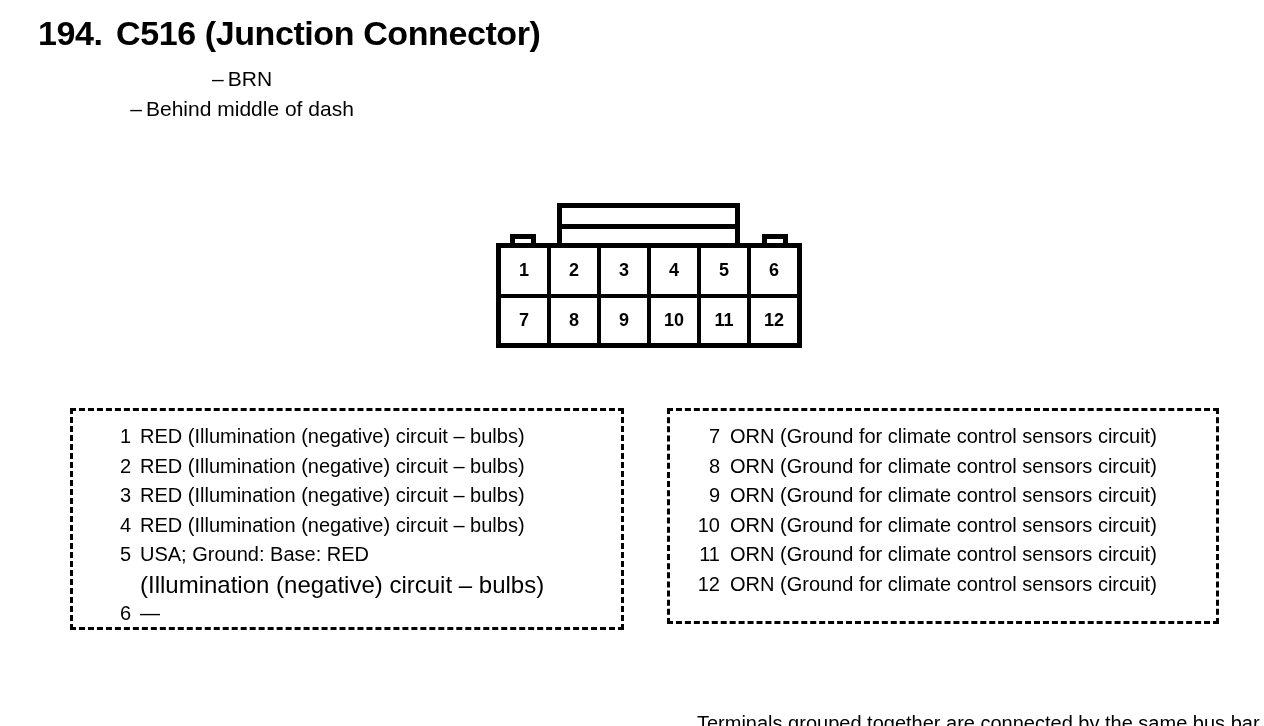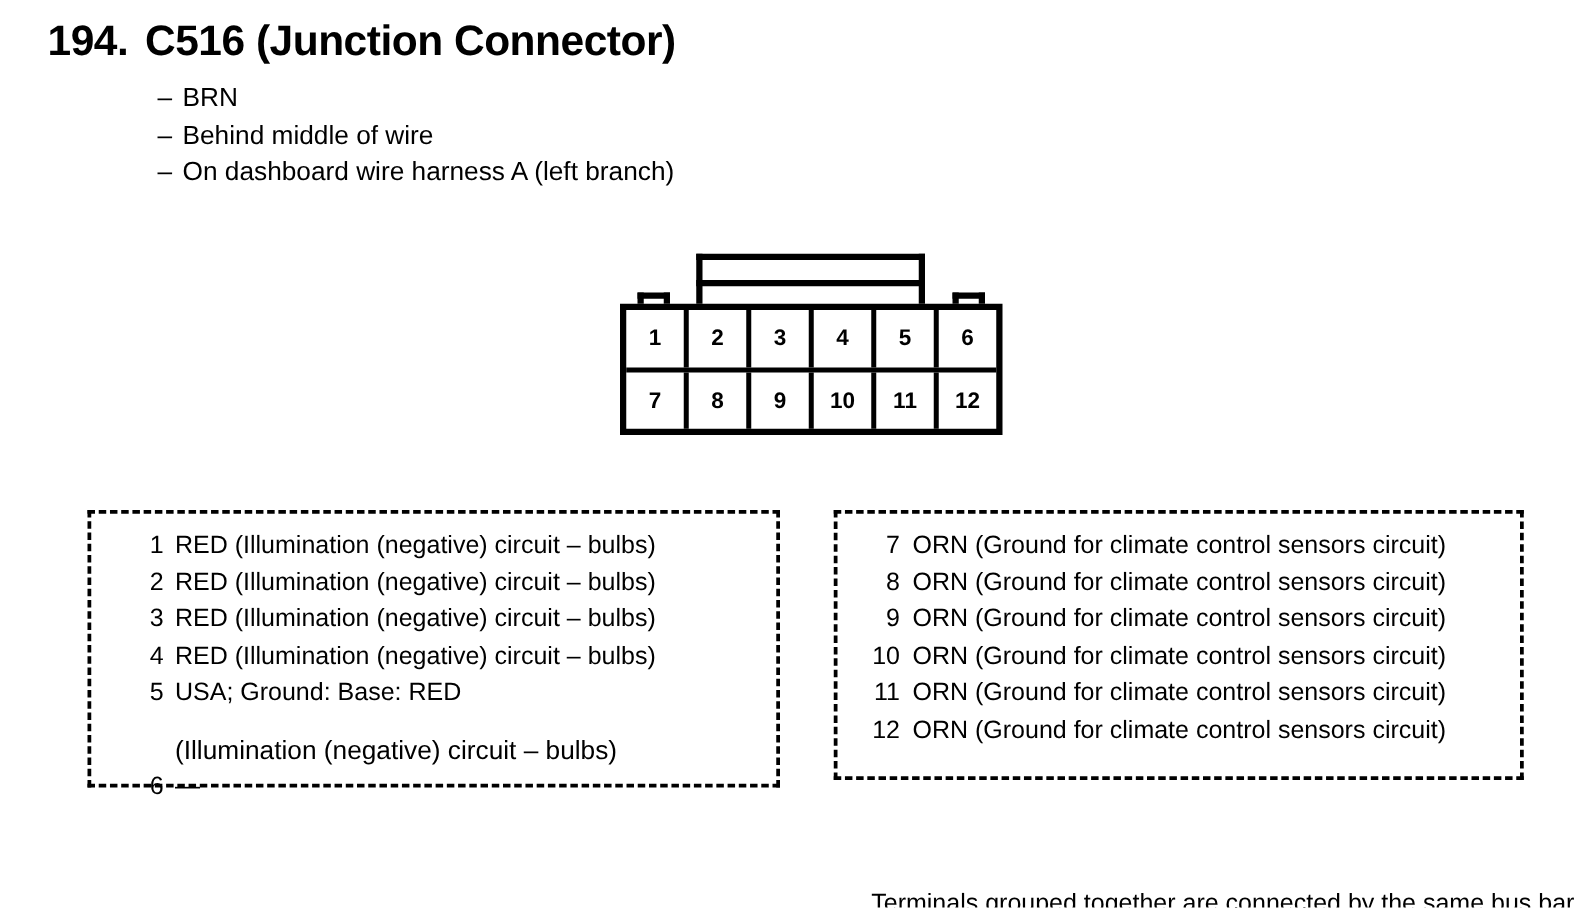--- a/index.html
+++ b/index.html
@@ -33,20 +33,21 @@
 
   #header-bullets {
     position: absolute;
     left: 126px;
     top: 64px;
     font-size: 21px;
     line-height: 29.5px;
   }
   #header-bullets .bullet-row {
     white-space: nowrap;
+    text-align: center;
   }
   #header-bullets .bullet-dash {
     display: inline-block;
     width: 20px;
   }
 
   
   #connector {
     position: absolute;
     left: 496px;
@@ -154,24 +155,23 @@
     width: 26px;
     text-align: right;
     flex: 0 0 auto;
   }
   .pin-desc {
     padding-left: 9px;
     flex: 0 0 auto;
   }
   .pin-desc-cont {
     padding-left: 67px;
-    font-size: 21px;
+    font-size: 24px;
     line-height: 29.5px;
     white-space: nowrap;
-    margin-top: 16px;
   }
   #pin-box-right .pin-desc { padding-left: 10px; }
 
   
   #footer-note {
     position: absolute;
     left: 0;
     right: 0;
     top: 712px;
     text-align: right;
@@ -183,24 +183,21 @@
 
 <div id="header-title">
   <span class="title-num">194.</span><span>C516 (Junction Connector)</span>
 </div>
 
 <div id="header-bullets">
   <div class="bullet-row">
     <span class="bullet-dash">–</span><span>BRN</span>
   </div>
   <div class="bullet-row">
-    <span class="bullet-dash">–</span><span>Behind middle of wire</span>
-  </div>
-  <div class="bullet-row">
-    <span class="bullet-dash">–</span><span>On dashboard wire harness A (left branch)</span>
+    <span class="bullet-dash">–</span><span>Behind middle of dash</span>
   </div>
 </div>
 
 <div id="connector">
   <div class="conn-tab"></div>
   <div class="conn-tab-line"></div>
   <div class="conn-notch left"></div>
   <div class="conn-notch right"></div>
 
   <div class="conn-body">

